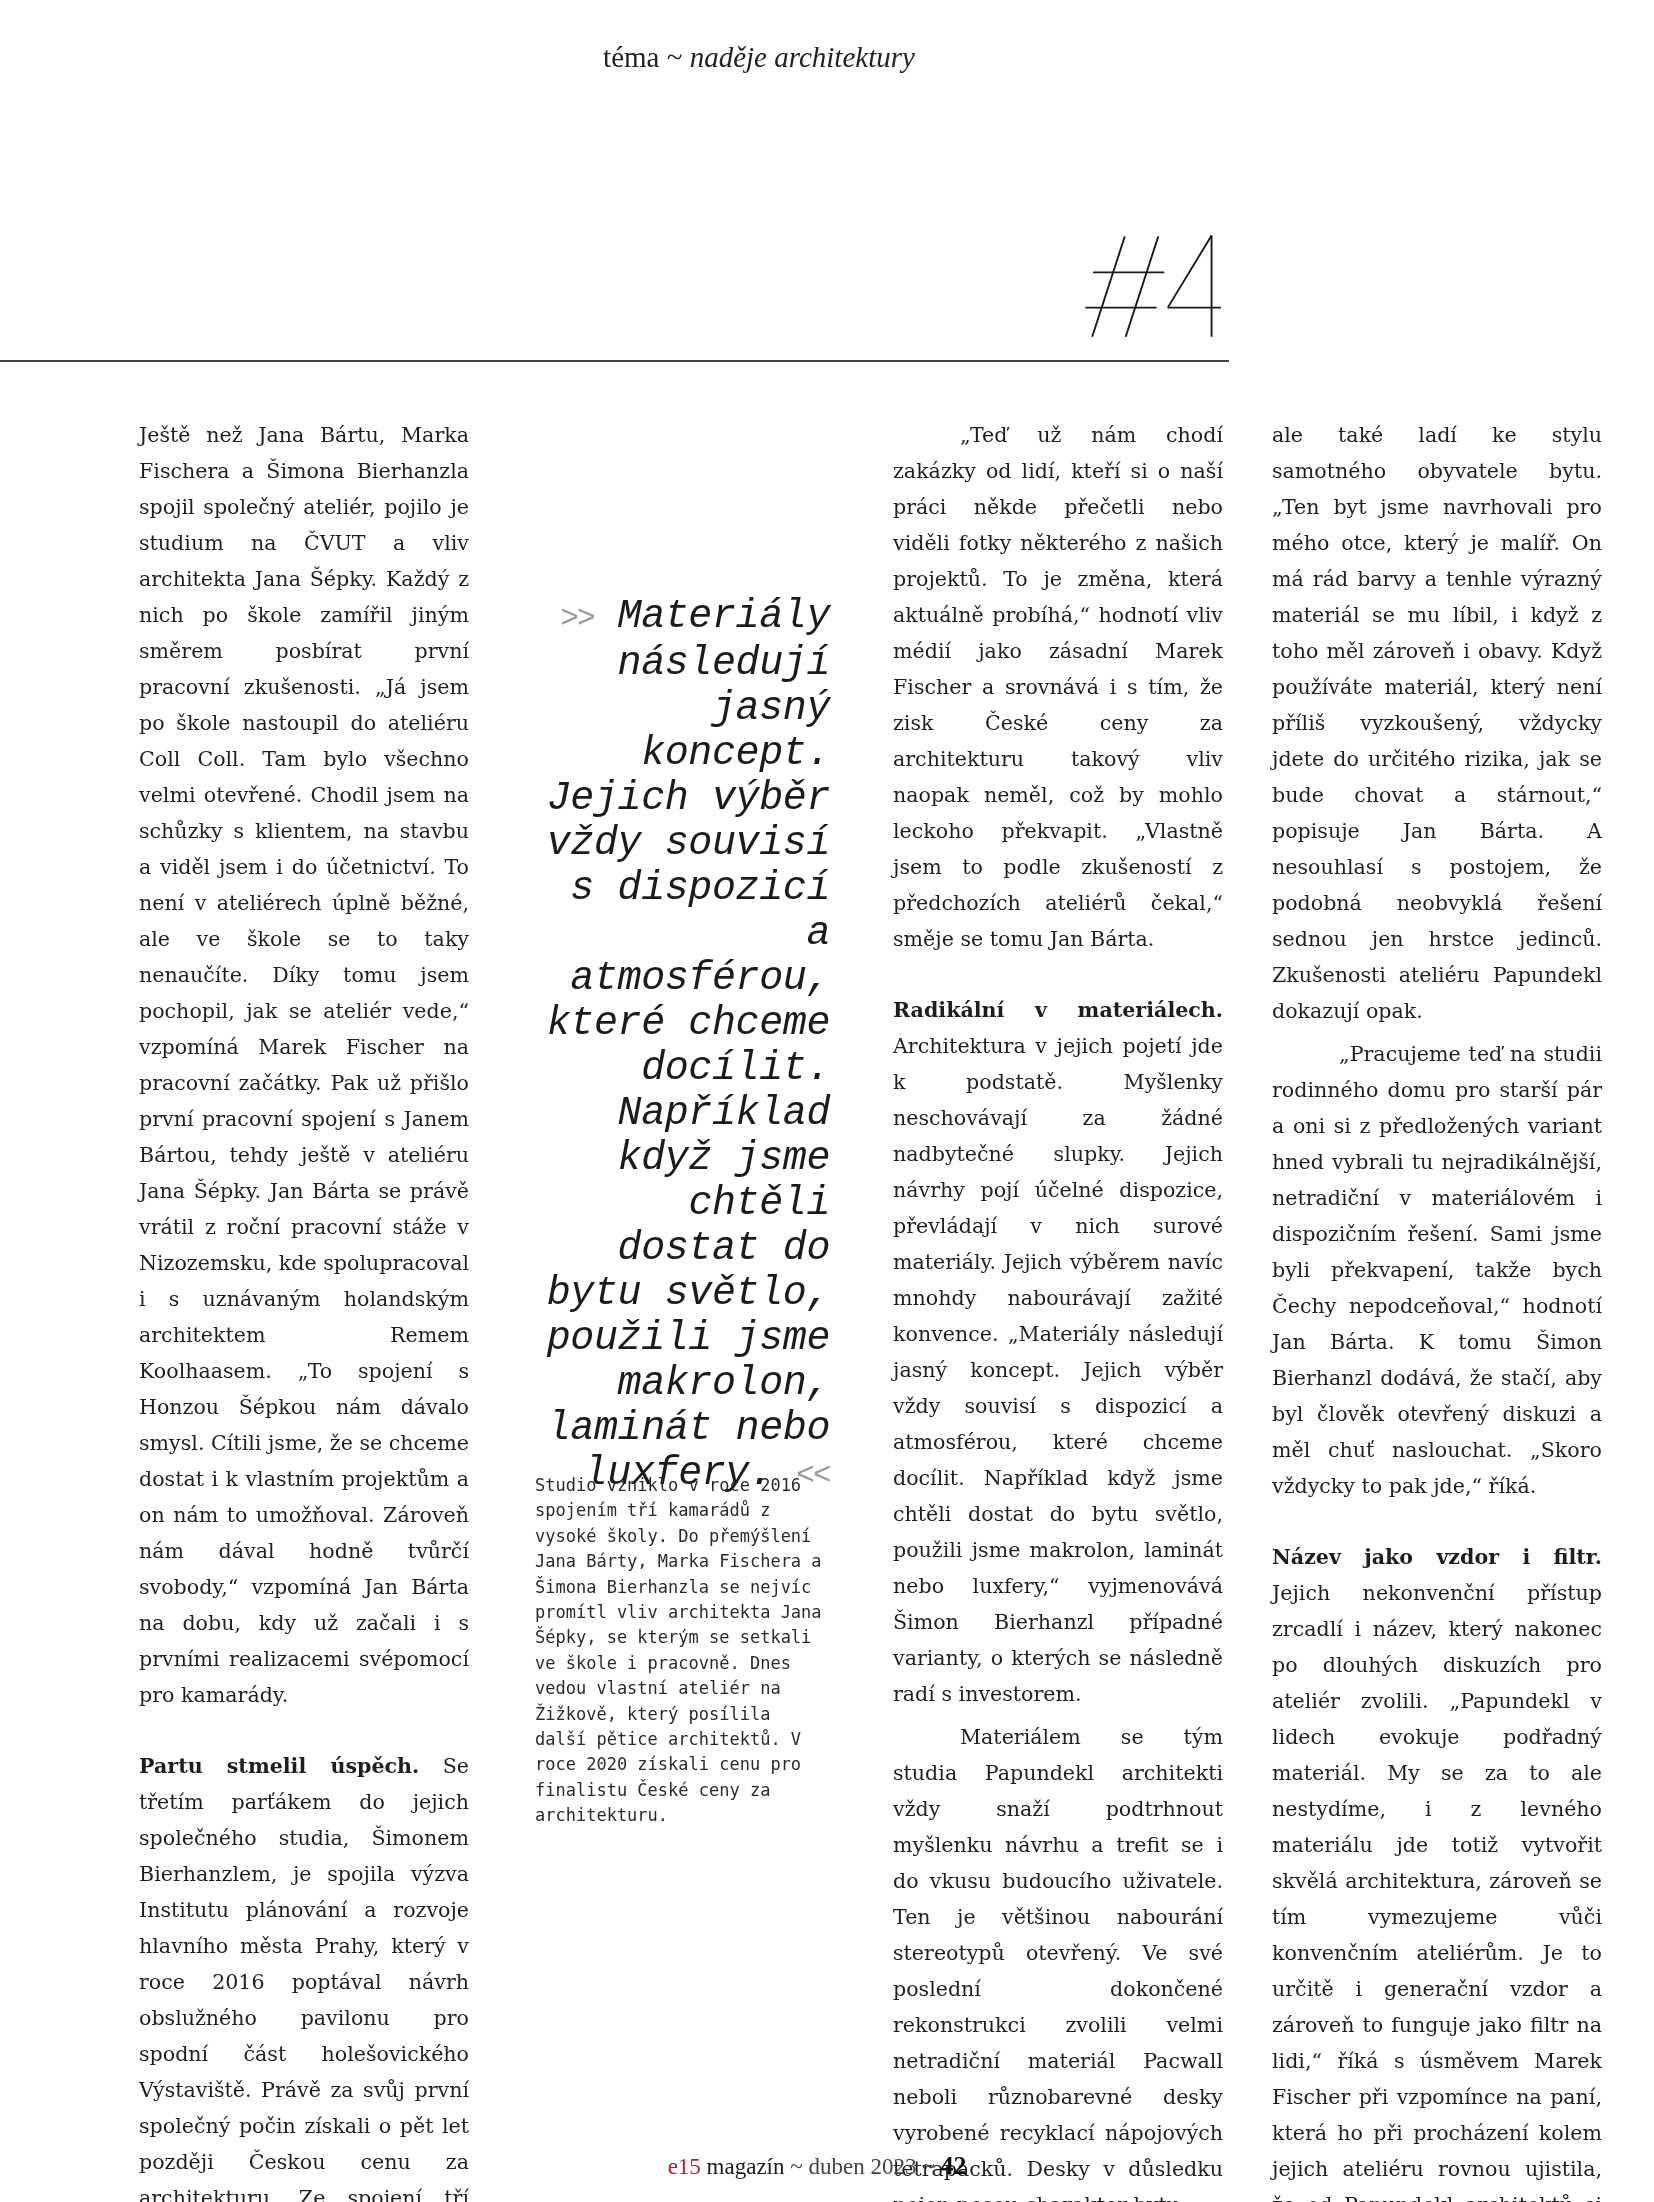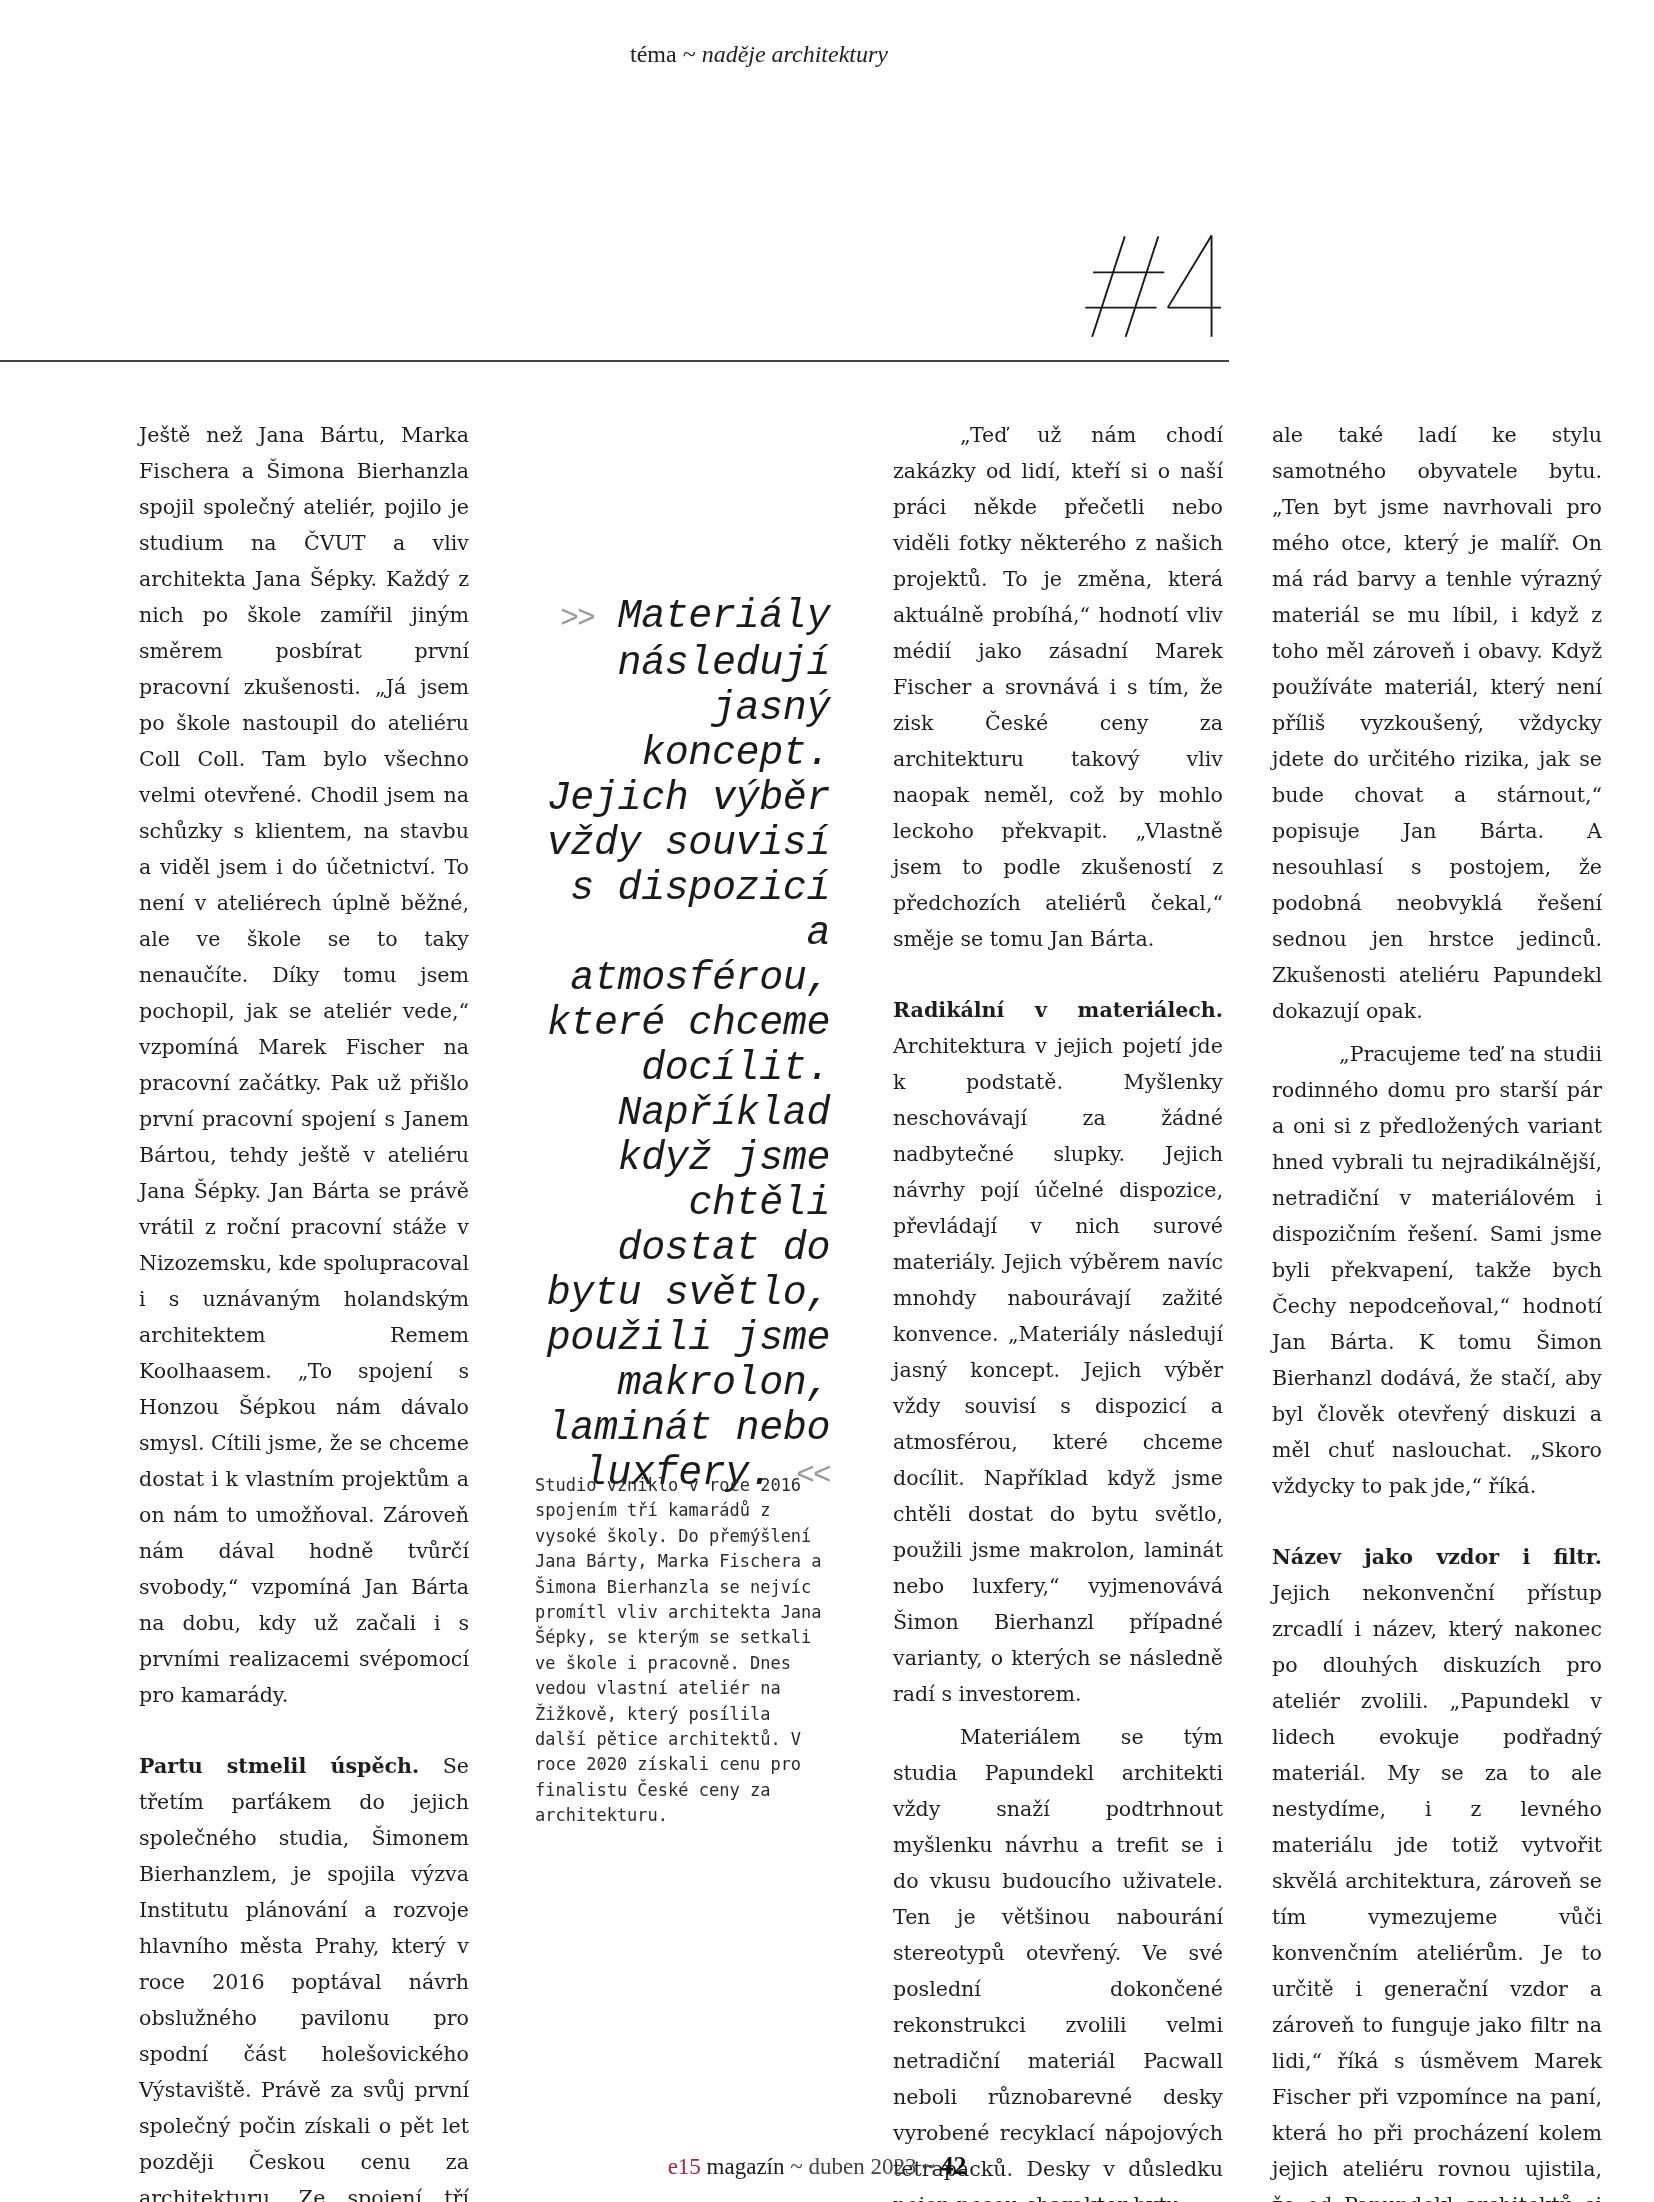--- a/index.html
+++ b/index.html
@@ -1,20 +1,20 @@
 <!DOCTYPE html>
 <html style="font-size:13.8px"><head>
 <meta charset="utf-8">
 <style>
   html, body { margin: 0; padding: 0; background: #ffffff; }
   body { width: 1655px; height: 2203px; position: relative; overflow: hidden; color: #1c1c1c; }
 
   .running-head {
     position: absolute; top: 41px; left: 0; width: 1518px; text-align: center;
-    font-family: "Liberation Serif", serif; font-size: 24px; color: #222;
+    font-family: "Liberation Serif", serif; font-size: 29px; color: #222;
   }
   .running-head .rh-italic { font-style: italic; }
 
   .section-number {
     position: absolute; left: 1075px; top: 225px; width: 146px; height: 112px;
   }
   .rule-top {
     position: absolute; left: 0; top: 360px; width: 1229px; height: 1.7px; background: #444;
   }
 

